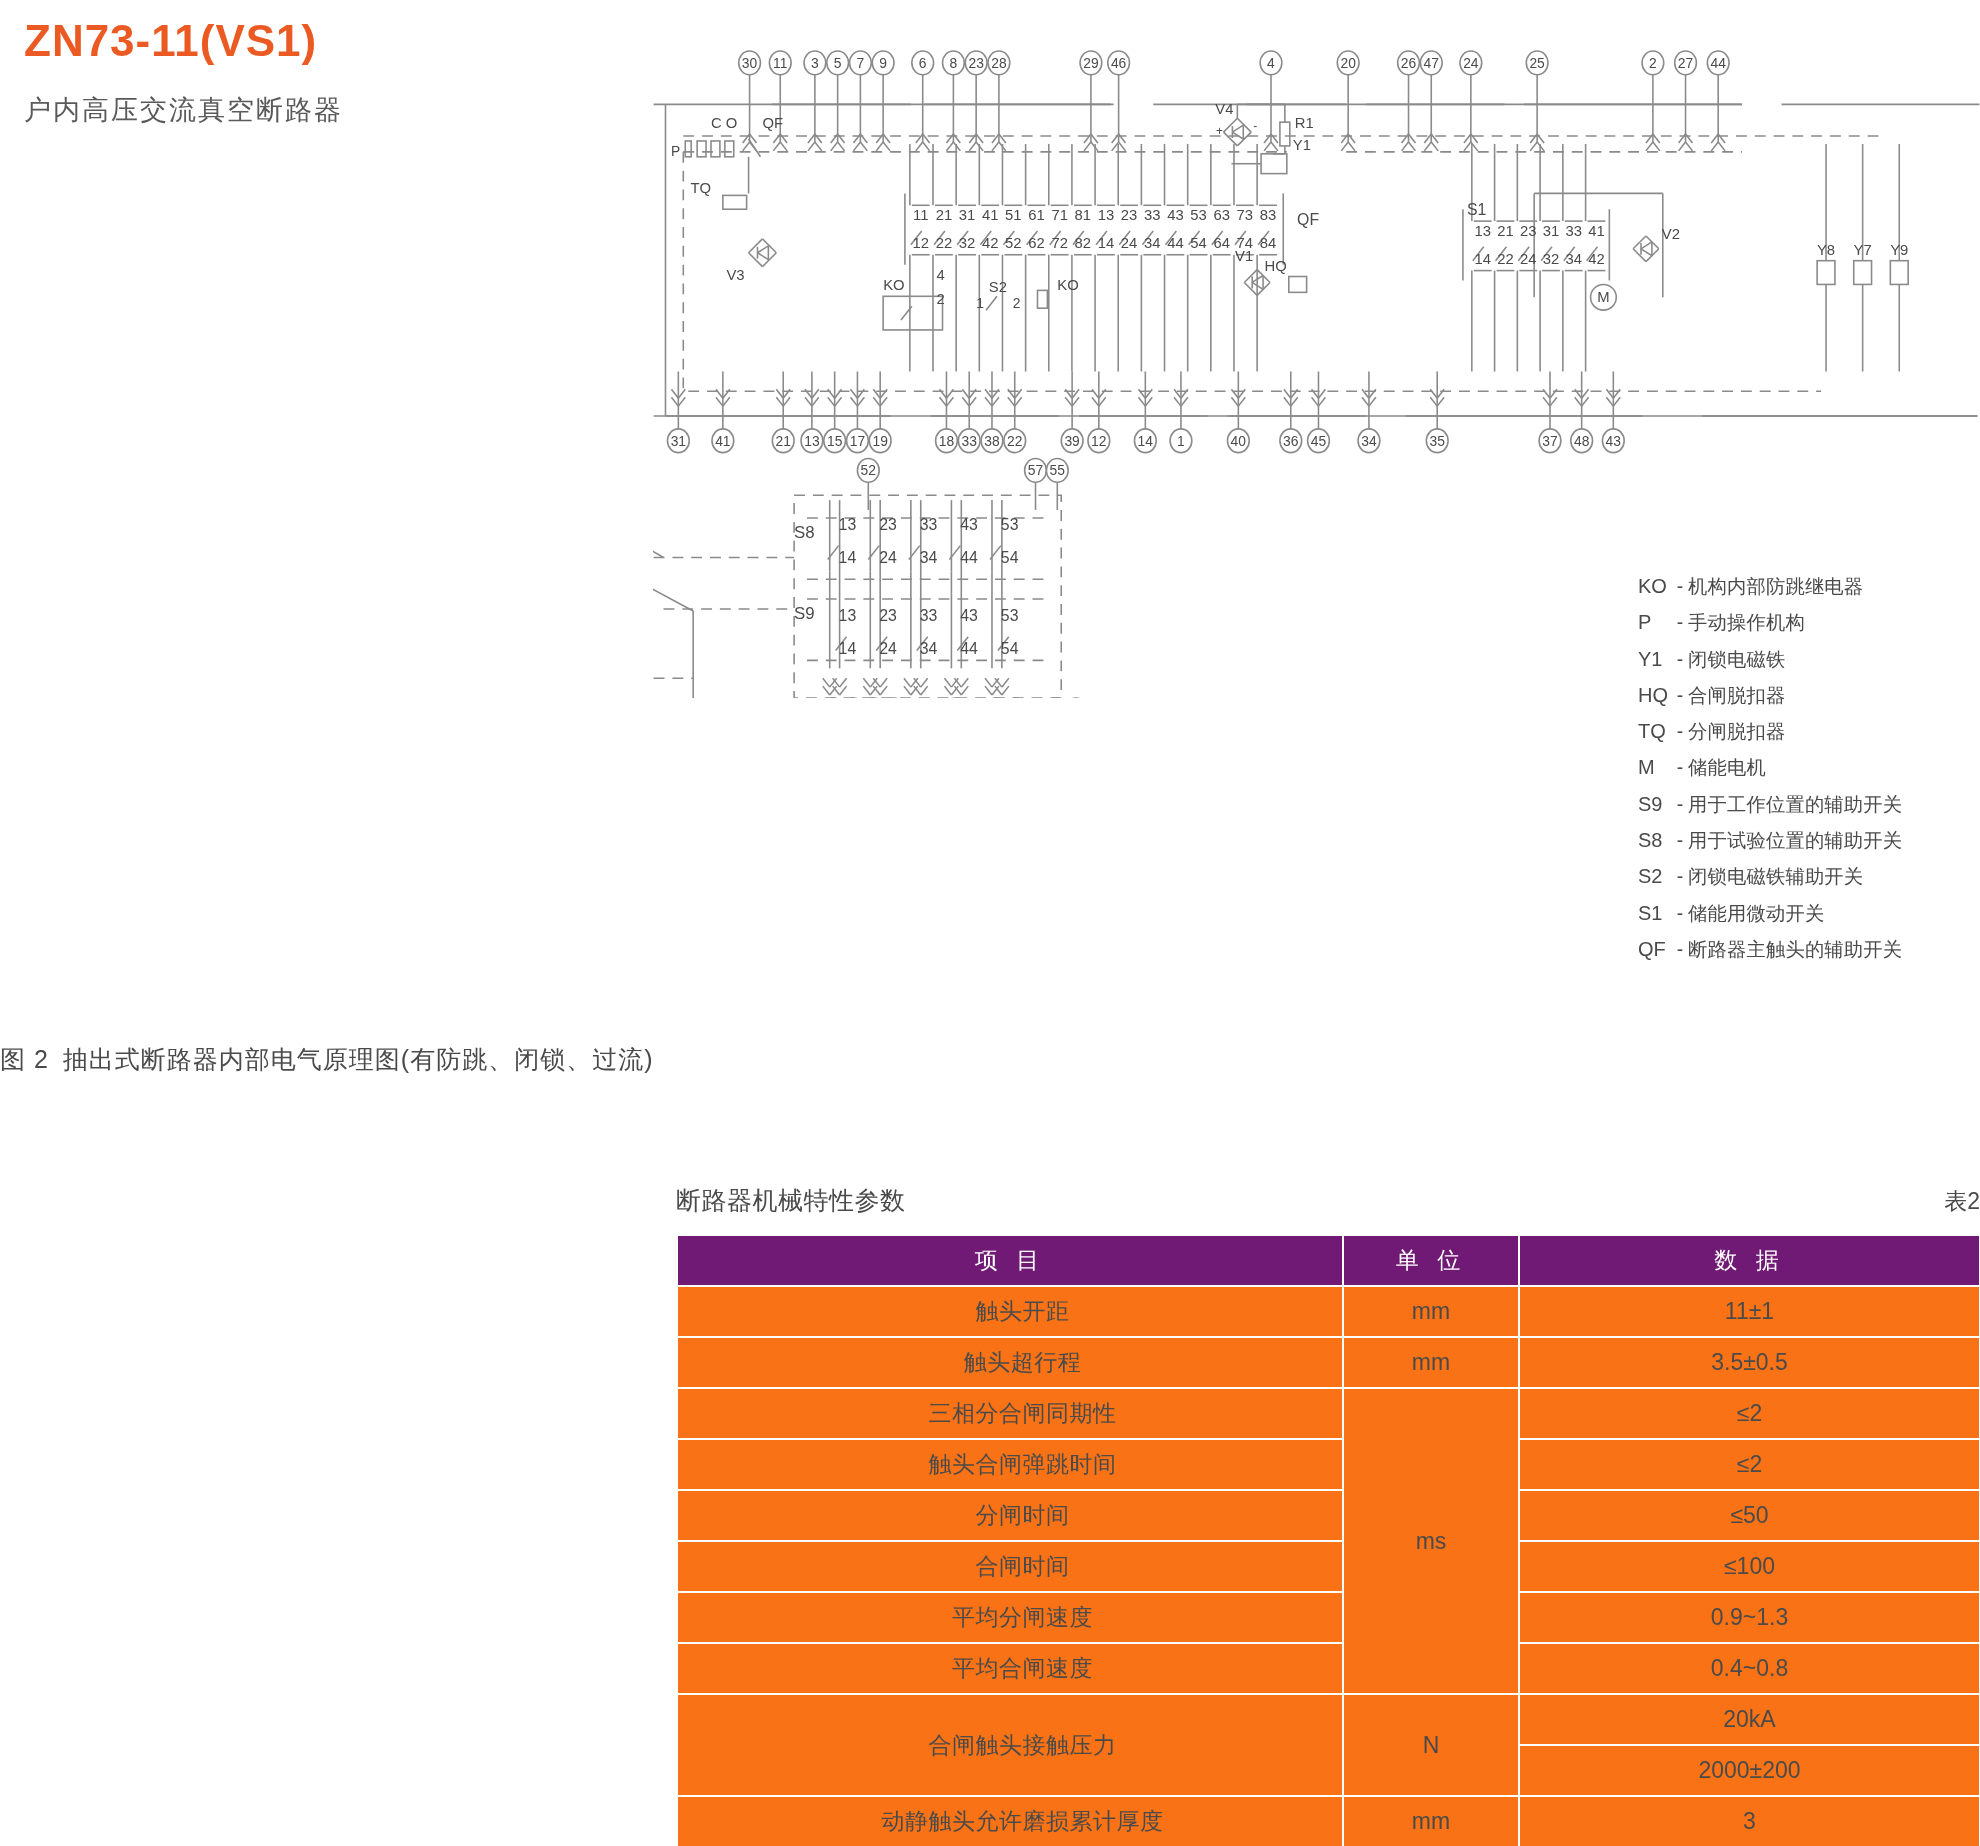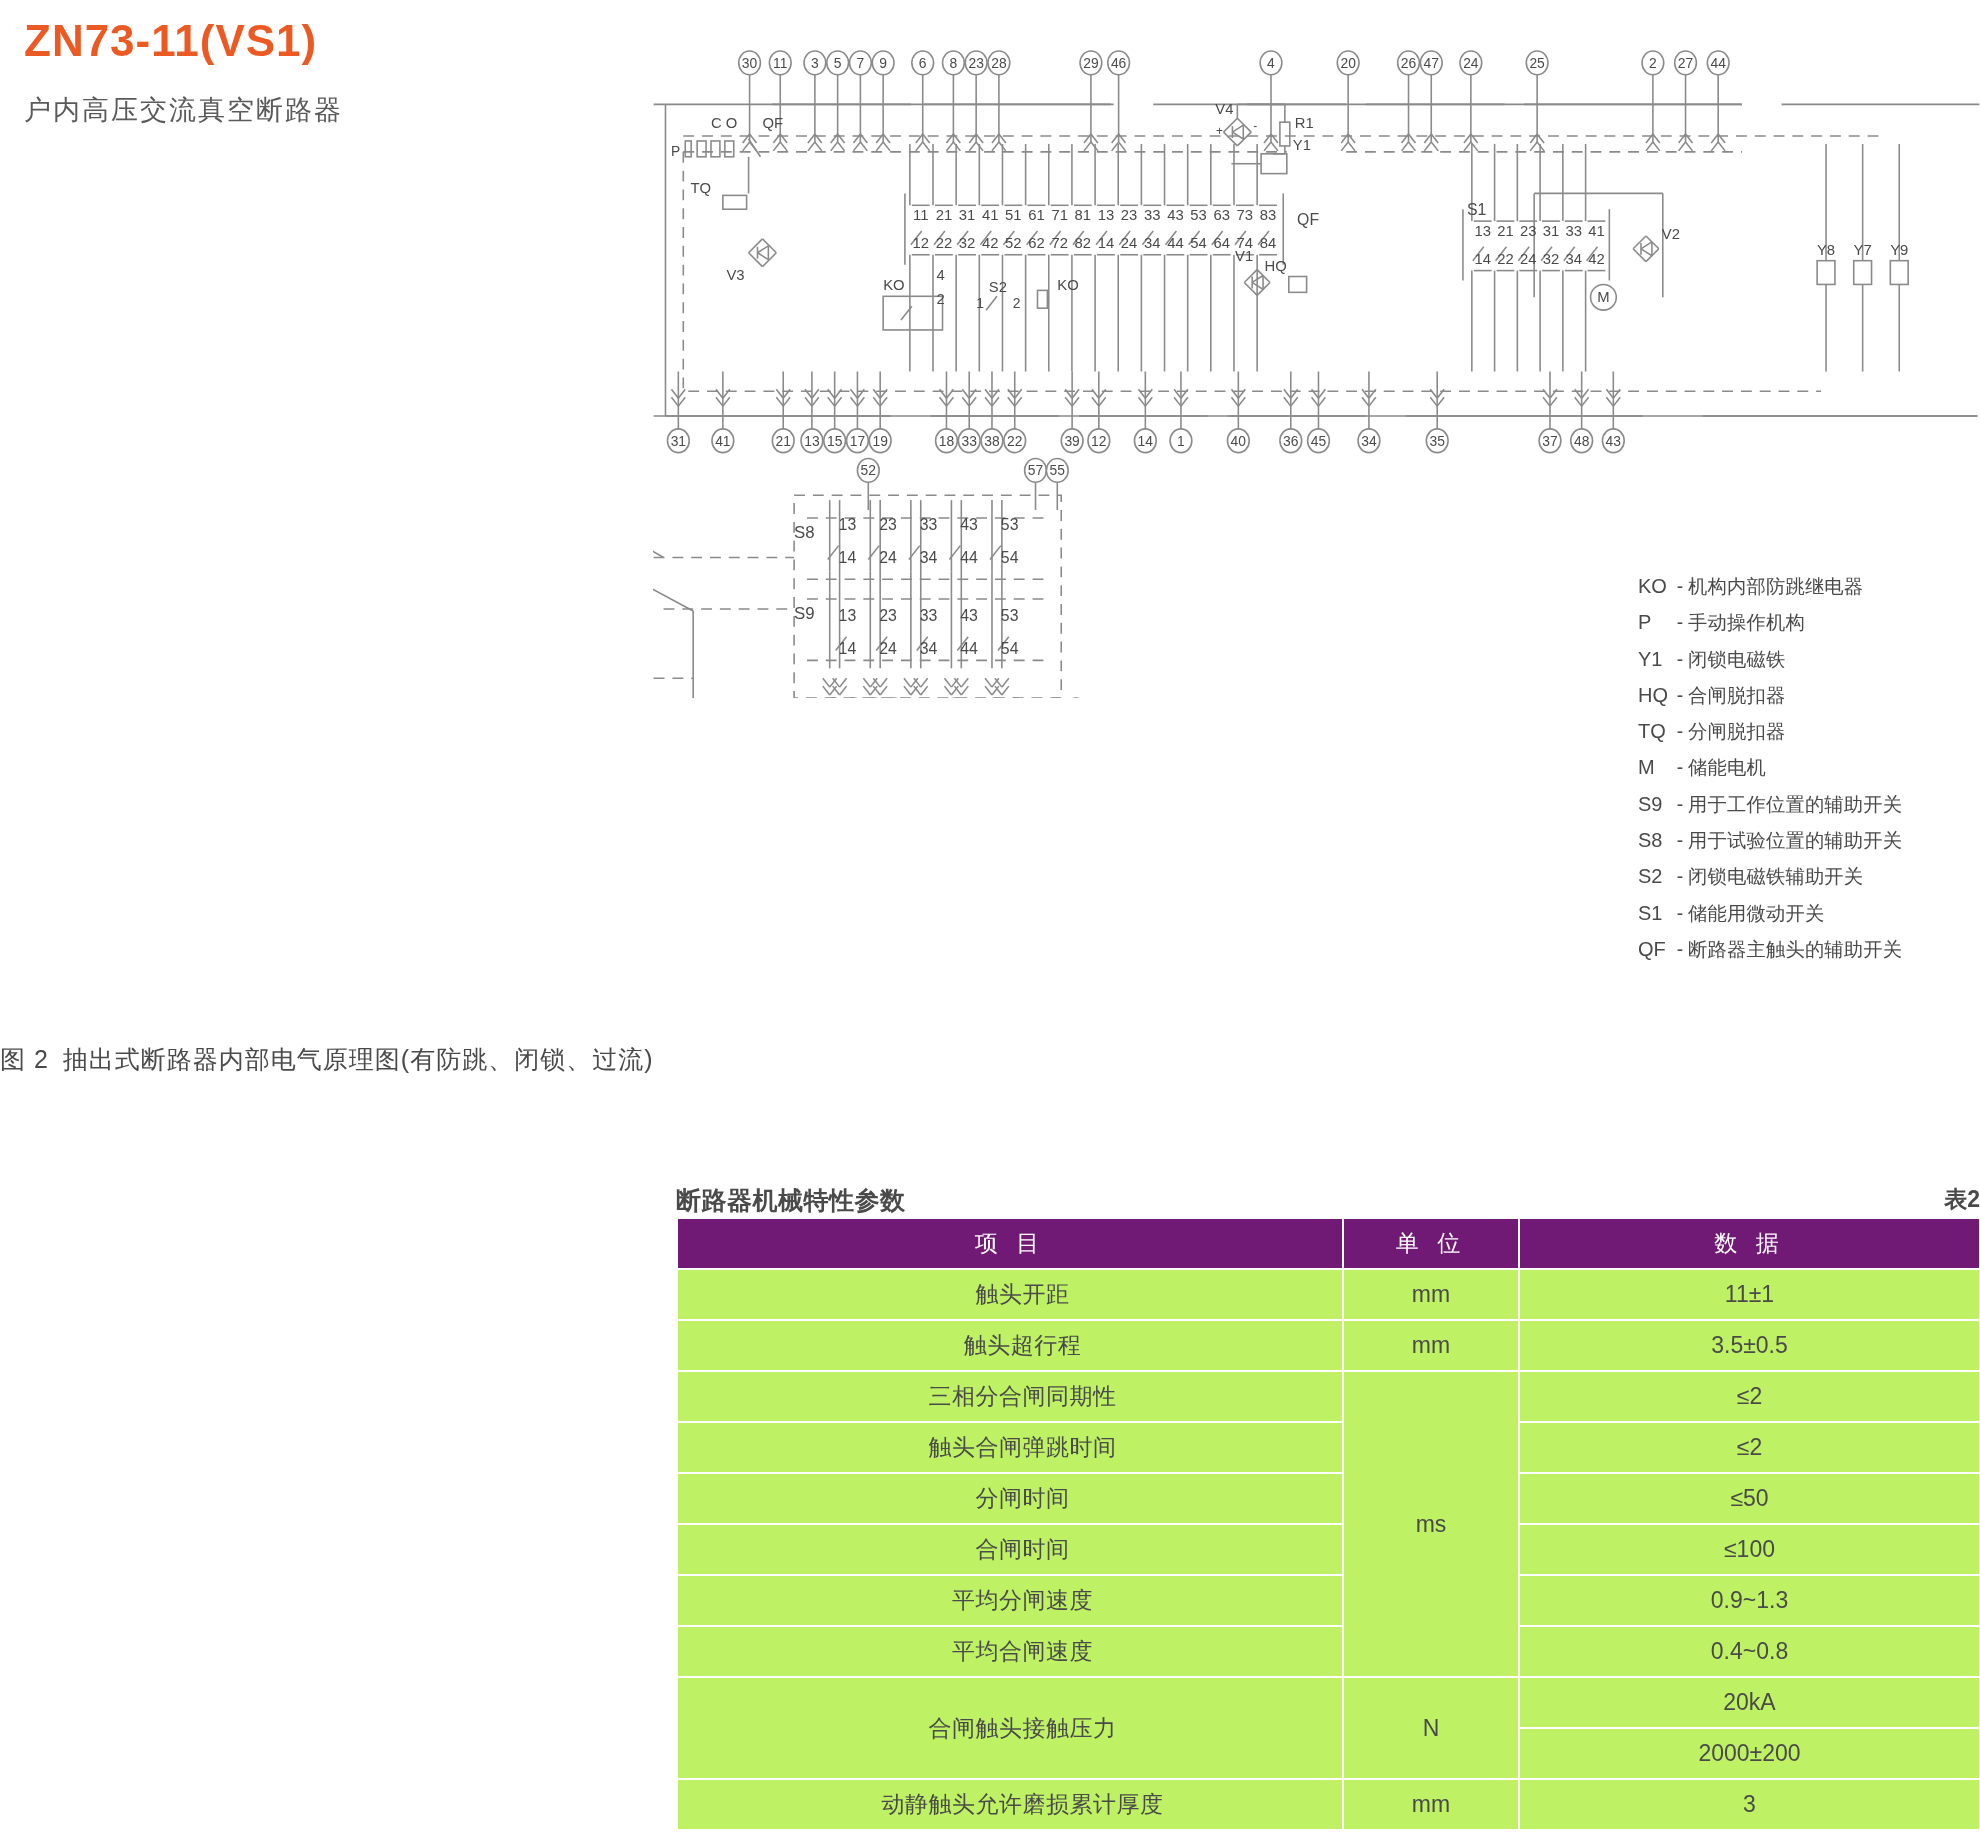--- a/index.html
+++ b/index.html
@@ -21,27 +21,27 @@
   .legend-key{display:inline-block;width:34px;font-size:20px;}
   .legend-dash{display:inline-block;width:16px;text-align:center;}
   .legend-desc{letter-spacing:0.2px;}
 
   
   .fig-cap{position:absolute;left:0;top:1043px;width:1980px;font-size:25px;color:#4a4a4a;letter-spacing:1px;}
   .fig-cap .sp{display:inline-block;width:14px;}
 
   
   .tbl-wrap{position:absolute;left:676px;top:1184px;width:1304px;}
-  .tbl-head{display:flex;justify-content:space-between;align-items:flex-start;font-weight:bold;}
+  .tbl-head{display:flex;justify-content:space-between;align-items:flex-end;margin-bottom:17px;}
   .tbl-name{font-size:25px;color:#4a4a4a;letter-spacing:0.5px;}
   .tbl-no{font-size:23px;color:#4a4a4a;}
   table.spec{border-collapse:collapse;width:1304px;table-layout:fixed;}
   table.spec td,table.spec th{border:2px solid #ffffff;text-align:center;color:#4a4a4a;font-weight:normal;}
   table.spec thead th{background:#701a75;color:#ffffff;font-size:23px;height:47px;letter-spacing:6px;}
-  table.spec tbody td{background:#bef264;font-size:23px;height:47px;}
+  table.spec tbody td{background:#f97316;font-size:23px;height:47px;}
   td.item{text-align:left;padding-left:26px;letter-spacing:0.5px;}
   td.sub{font-size:22px;height:44px;}
   .c1{width:666px;}.c2{width:176px;}.c3{width:461px;}
 </style>
 </head>
 <body>
 
 <div class="page">
 
   <div class="hdr">

